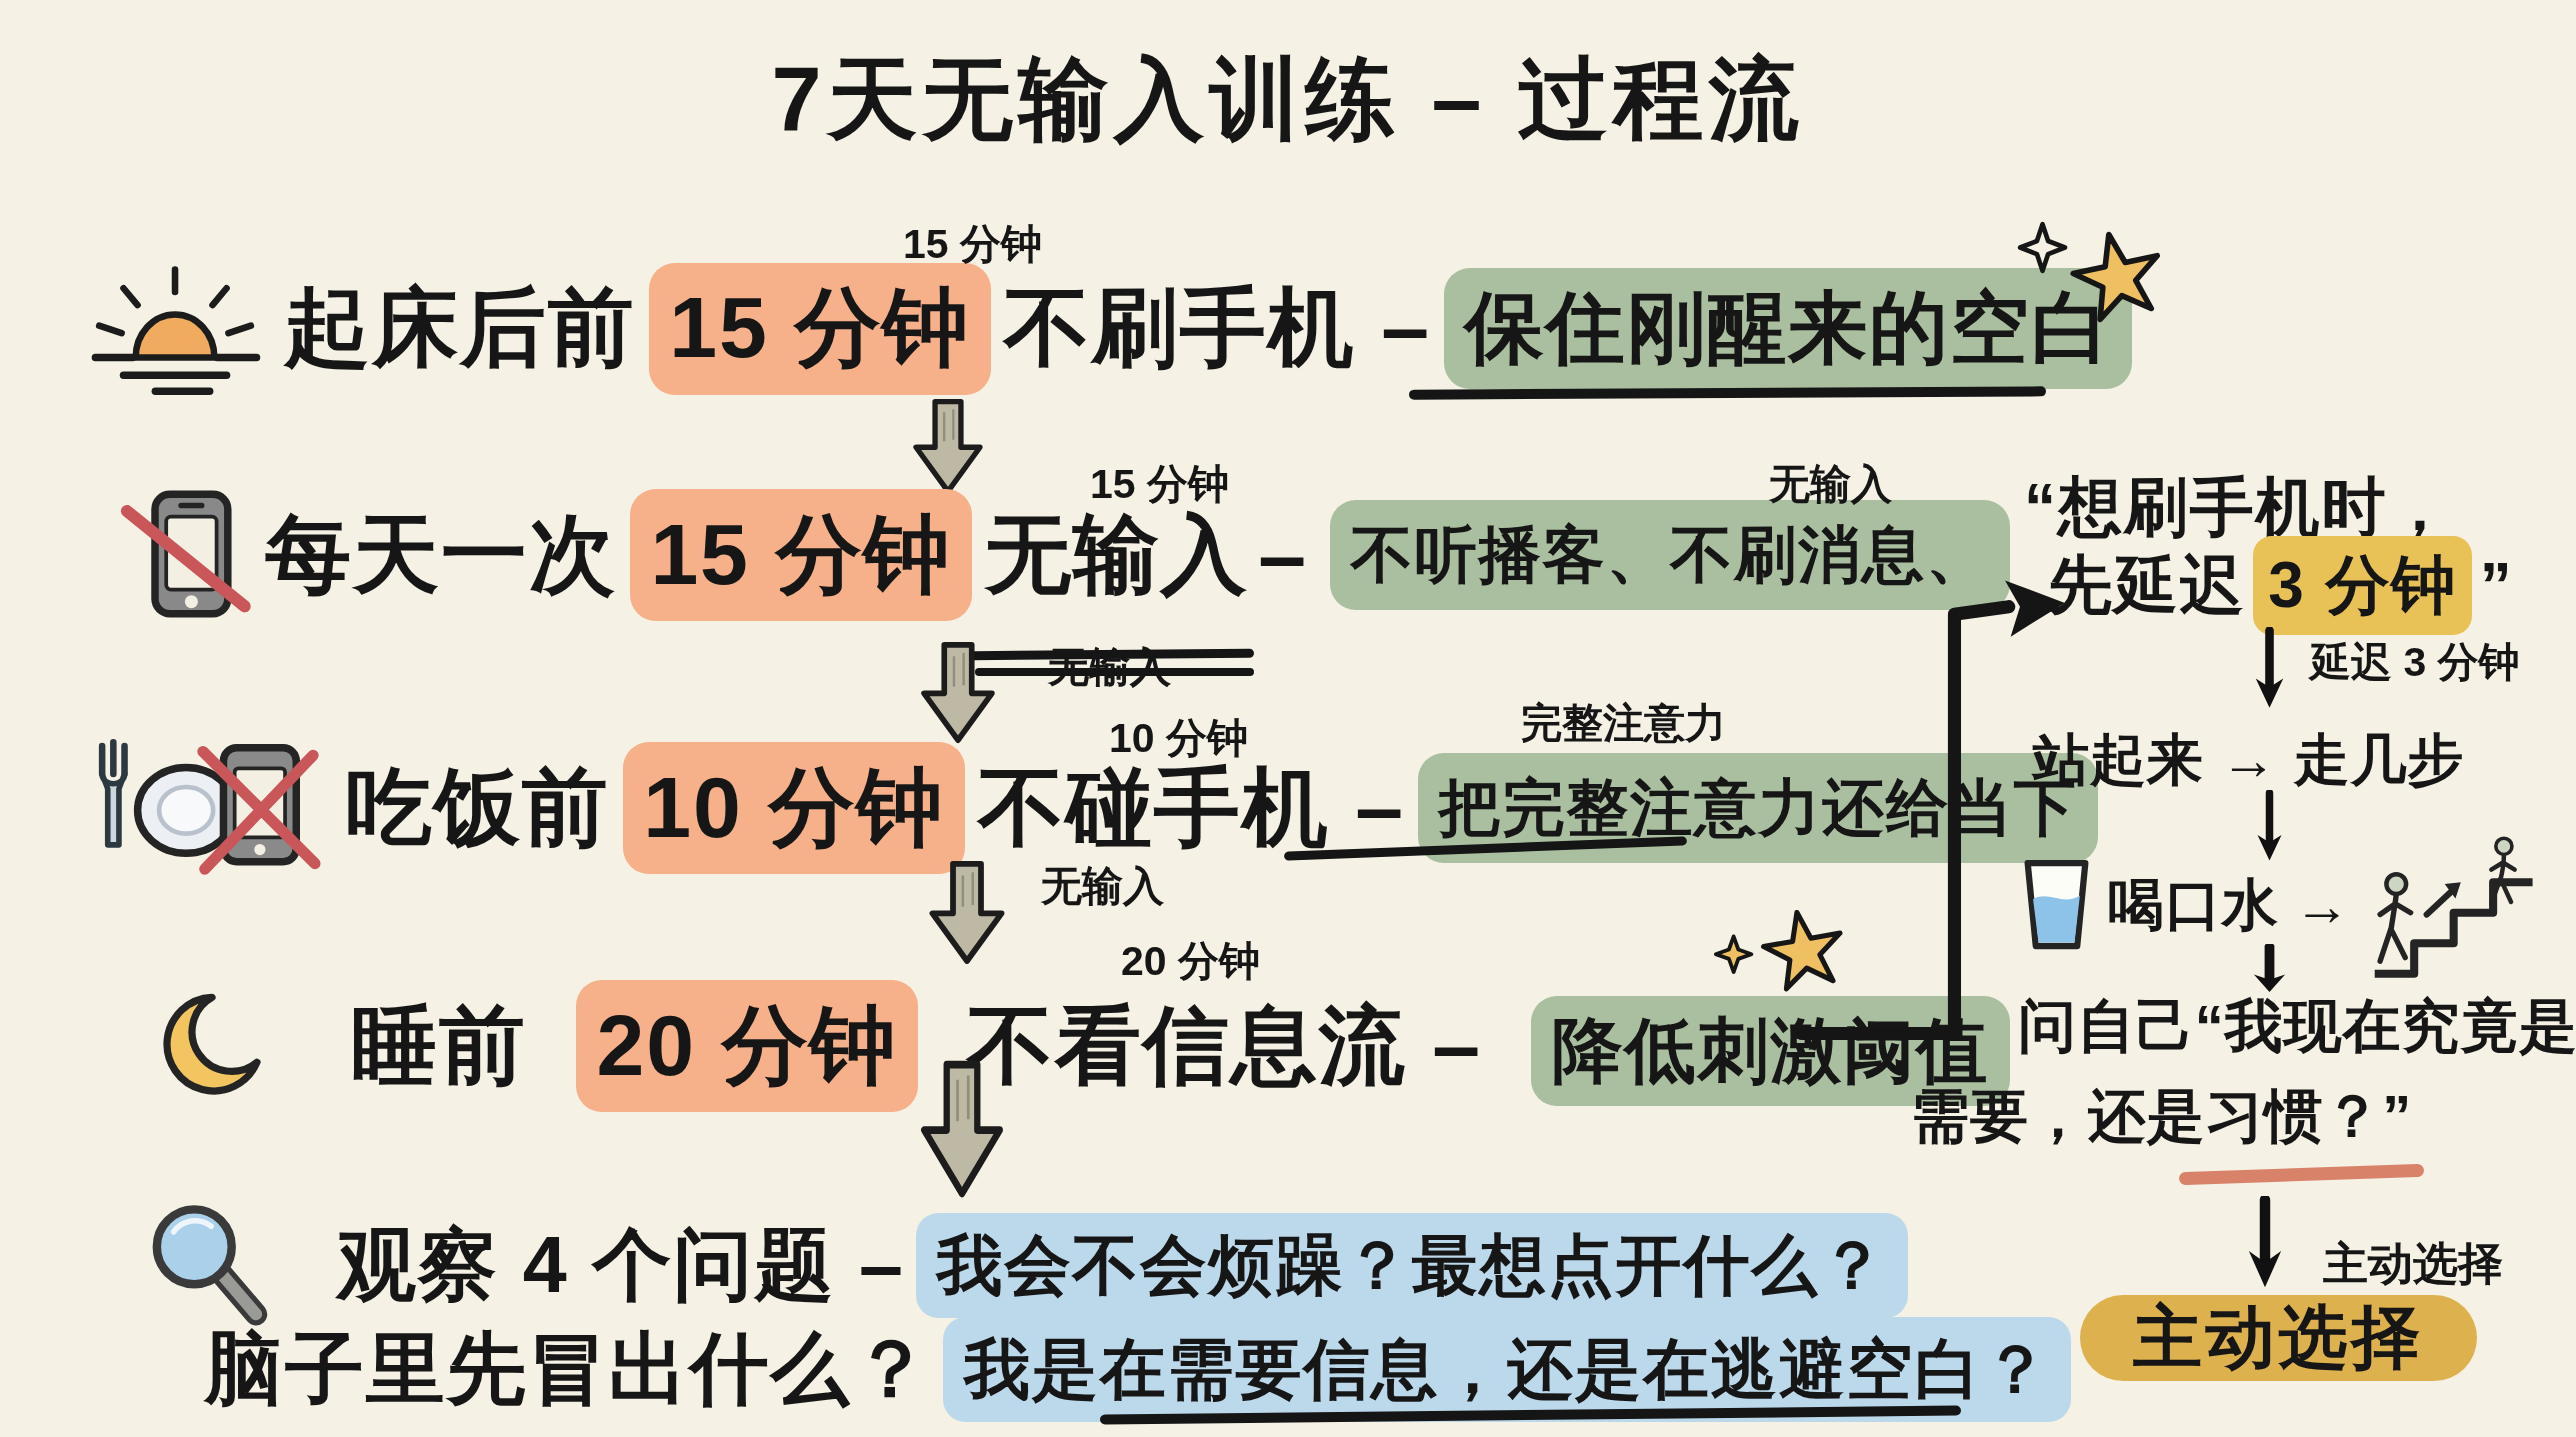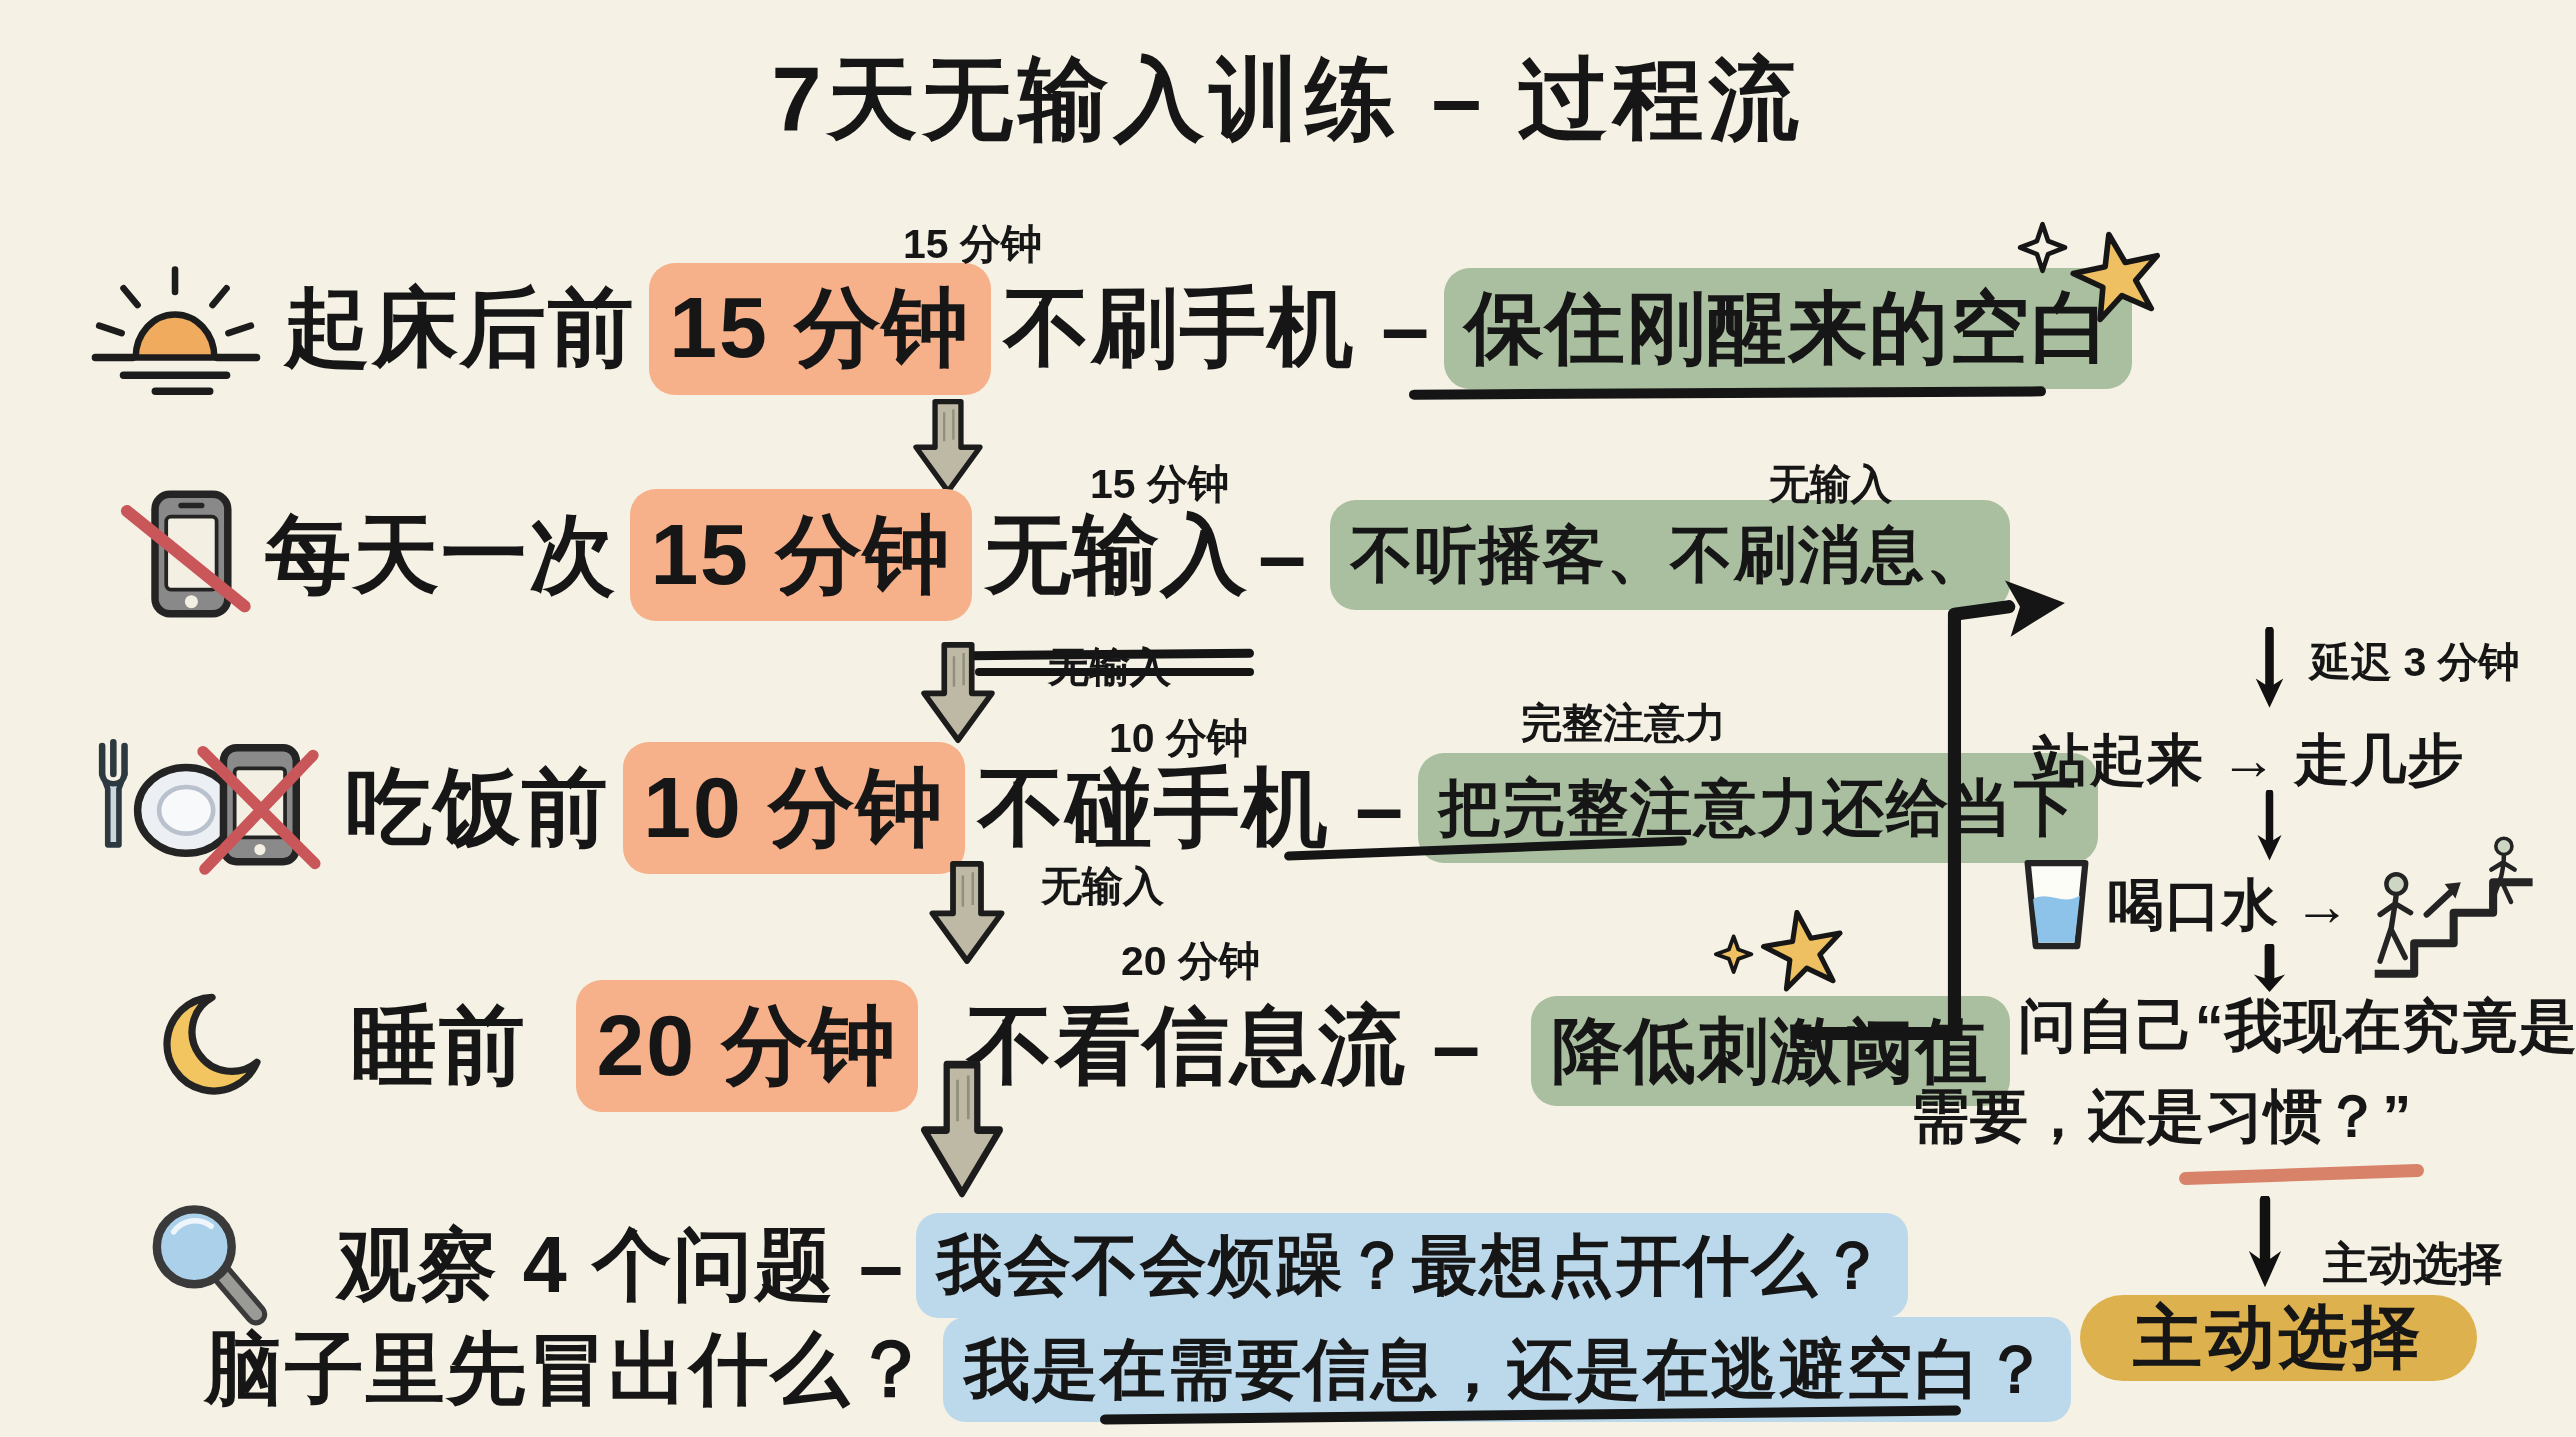--- a/index.html
+++ b/index.html
@@ -149,20 +149,26 @@
     <span class="main m84">脑子里先冒出什么？</span>
     <span class="hl blue">我是在需要信息，还是在逃避空白？</span>
   </div>
   <div class="uline" style="left:1100px;top:1410px;width:861px;height:10.3px;transform:rotate(-0.6deg);"></div>
 
   <svg class="abs" style="left:0;top:0;pointer-events:none;" width="2576" height="1438" viewBox="0 0 2752 1536">
     <path d="M1925 1104 L2088 1104 L2088 656 L2146 648" fill="none" stroke="#151515" stroke-width="14" stroke-linecap="round" stroke-linejoin="round"></path>
     <path d="M2142 620 L2206 644 L2148 680 L2158 648 Z" fill="#151515"></path>
   </svg>
 
+  <div class="abs q" style="left:2024px;top:464px;">“想刷手机时，</div>
+  <div class="row" style="left:2048px;top:535px;height:101px;">
+    <span class="q">先延迟</span>
+    <span class="hl gold">3 分钟</span>
+    <span class="q">”</span>
+  </div>
 
   <svg class="abs" style="left:2248px;top:627px;" width="43" height="86" viewBox="0 0 44 100">
     <path d="M22 4 L22 68" stroke="#111" stroke-width="10" stroke-linecap="round"></path>
     <path d="M6 60 L22 94 L38 60 L22 70 Z" fill="#111"></path>
   </svg>
   <div class="label" style="left:2310px;top:635px;">延迟 3 分钟</div>
 
   <div class="abs s58" style="left:2033px;top:723px;">站起来 → 走几步</div>
 
   <svg class="abs" style="left:2248px;top:790px;" width="43" height="75" viewBox="0 0 44 100">

